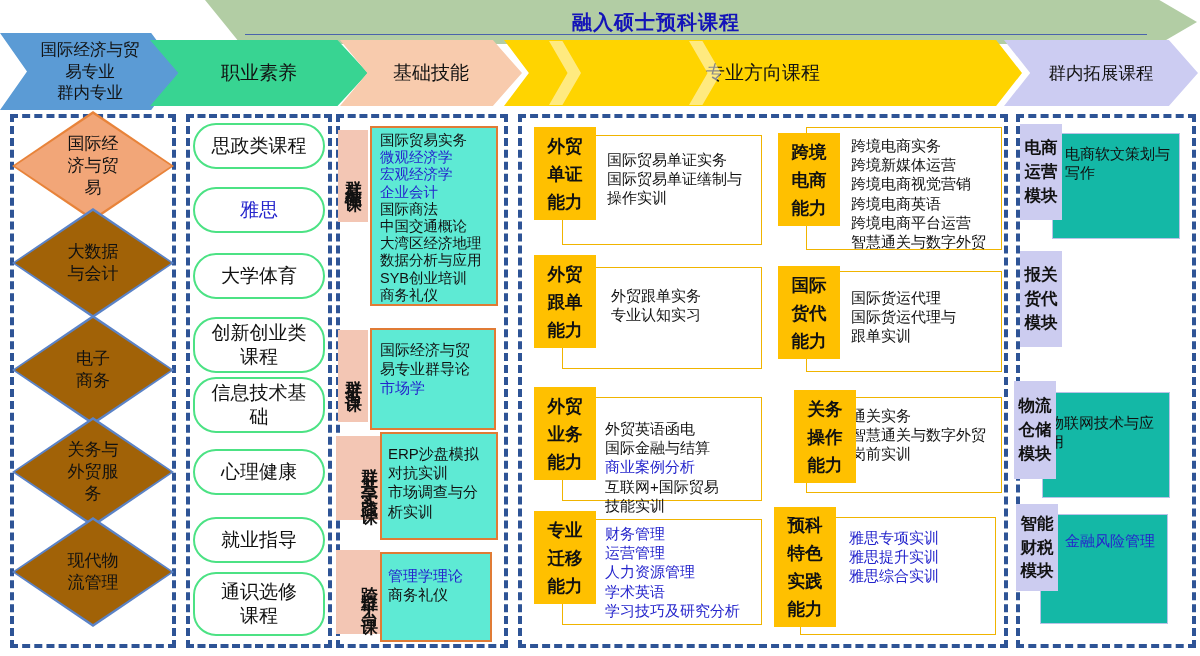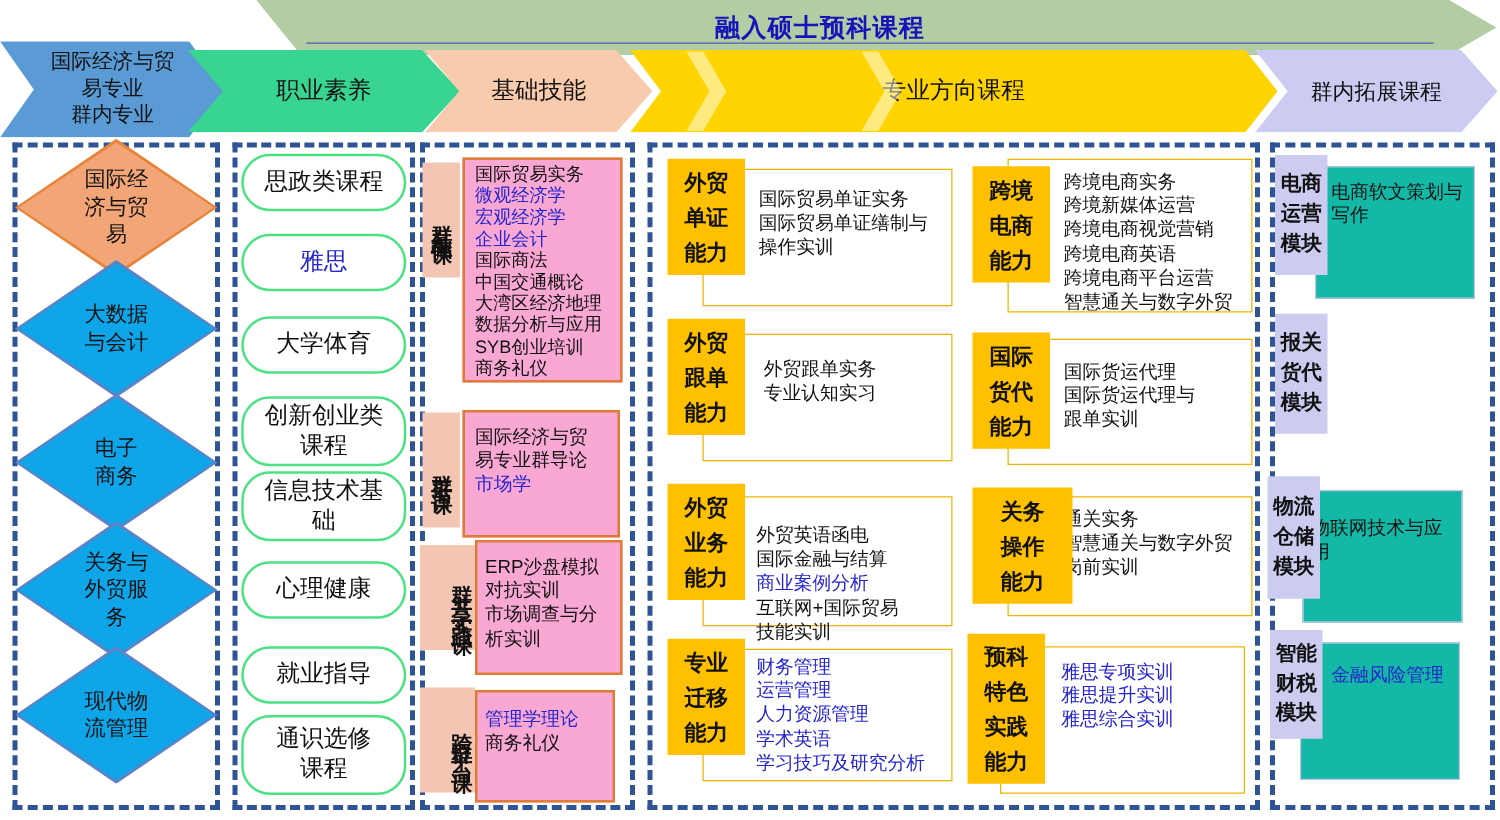--- a/index.html
+++ b/index.html
@@ -36,34 +36,34 @@
   #dash4{left:518px;top:114px;width:490px;height:534px;}
   #dash5{left:1016px;top:114px;width:180px;height:534px;}
 
   
   .diamond{position:absolute;left:12px;width:162px;height:110px;
            clip-path:polygon(50% 0,100% 50%,50% 100%,0 50%);}
   .diamond .fill{position:absolute;inset:3px;clip-path:polygon(50% 0,100% 50%,50% 100%,0 50%);
            display:flex;align-items:center;justify-content:center;text-align:center;
            font-size:17px;line-height:1.28;white-space:pre-line;}
   .d-orange{background:#e8833a;} .d-orange .fill{background:#f2a678;}
-  .d-blue{background:#5b83c7;}  .d-blue .fill{background:#0ea5e9;}
+  .d-blue{background:#5b83c7;}  .d-blue .fill{background:#a16207;}
 
   
   .q-box{position:absolute;left:193px;width:132px;border:2.5px solid #4ce284;border-radius:23px;
          background:#fff;display:flex;align-items:center;justify-content:center;text-align:center;
          font-size:19px;line-height:1.25;white-space:pre-line;box-sizing:border-box;}
   .q-box.accent{color:#2525cc;}
 
   
   .bs-label{position:absolute;background:#f3c6b4;writing-mode:vertical-rl;text-orientation:upright;
             font-weight:bold;font-size:17px;text-align:center;z-index:8;}
   .bs-one{width:30px;line-height:30px;letter-spacing:5px;}
   .bs-two{width:44px;line-height:22px;letter-spacing:8px;}
-  .bs-box{position:absolute;background:#f9a8d4;border:2px solid #e07b35;box-sizing:border-box;}
+  .bs-box{position:absolute;background:#5eead4;border:2px solid #e07b35;box-sizing:border-box;}
   .course-line{white-space:pre-line;font-size:15px;line-height:1.28;color:#111;}
   .course-line.accent{color:#2525cc;}
   .tight .course-line{font-size:14.5px;line-height:17.2px;}
 
   
   .pm-label{position:absolute;background:#ffc000;font-weight:bold;font-size:17.5px;text-align:center;
             white-space:pre-line;line-height:1.6;display:flex;align-items:center;justify-content:center;z-index:9;}
   .pm-box{position:absolute;background:#fff;border:1.5px solid #f0b400;box-sizing:border-box;}
 
   
@@ -235,21 +235,21 @@
     </div>
   <div class="pm-label" style="left:778px;top:266px;width:62px;height:93px">国际
 货代
 能力</div>
 
   <div class="pm-box" style="left:806px;top:397px;width:196px;height:96px;padding:8px 4px 0 44px">
       <div class="course-line">通关实务</div>
       <div class="course-line">智慧通关与数字外贸
 岗前实训</div>
     </div>
-  <div class="pm-label" style="left:778px;top:390px;width:80px;height:93px">关务
+  <div class="pm-label" style="left:794px;top:390px;width:62px;height:93px">关务
 操作
 能力</div>
 
   <div class="pm-box" style="left:800px;top:517px;width:196px;height:118px;padding:10px 4px 0 48px">
       <div class="course-line accent">雅思专项实训</div>
       <div class="course-line accent">雅思提升实训</div>
       <div class="course-line accent">雅思综合实训</div>
     </div>
   <div class="pm-label" style="left:774px;top:507px;width:62px;height:120px">预科
 特色

